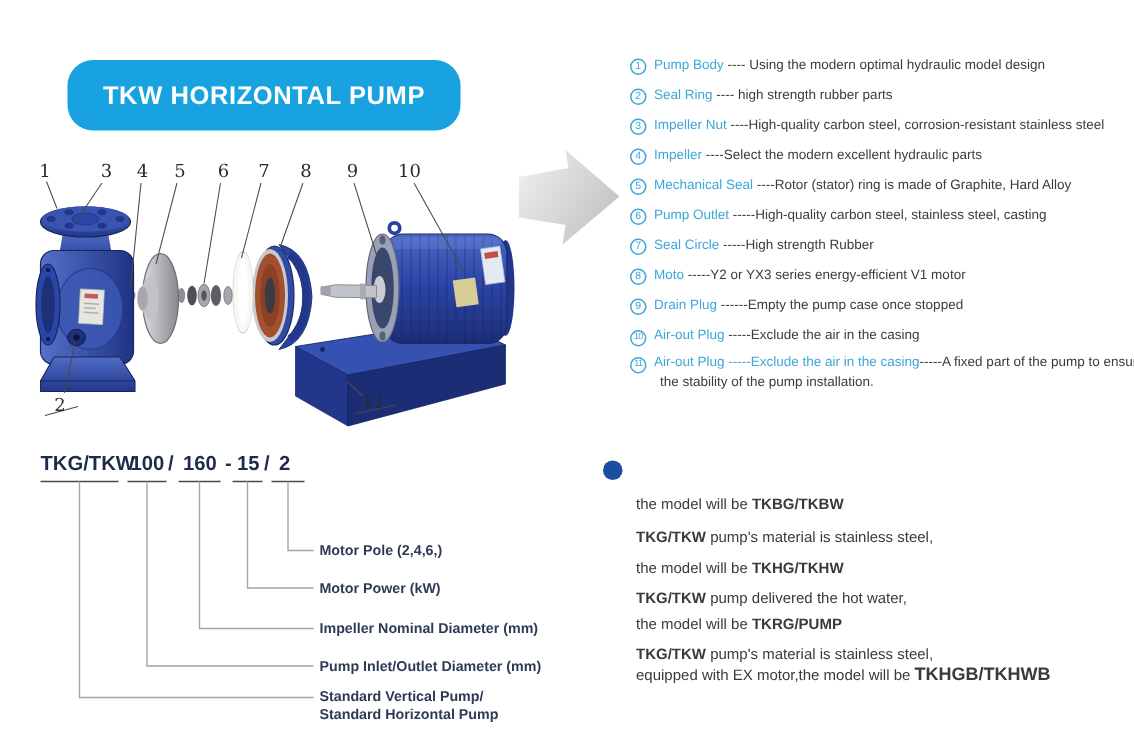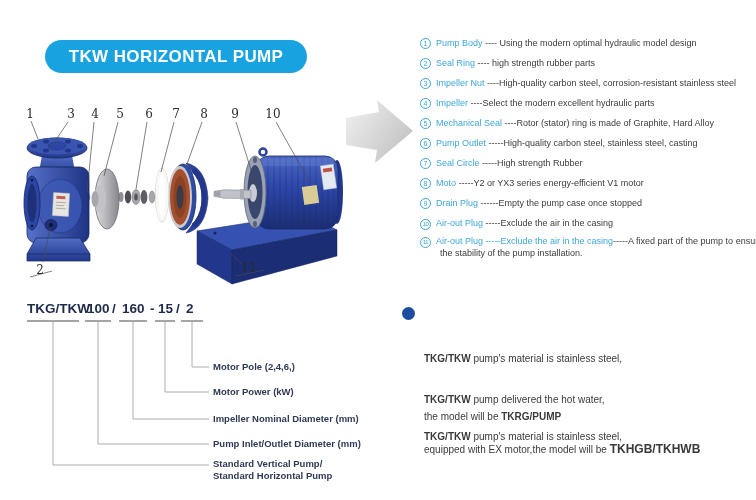--- a/index.html
+++ b/index.html
@@ -1,20 +1,20 @@
 <!DOCTYPE html>
 <html><head>
 <meta charset="utf-8">
 <style>
   html,body{margin:0;padding:0;background:#ffffff;}
   #page{position:relative;width:756px;height:500px;background:#ffffff;overflow:hidden;
         font-family:"Liberation Sans",sans-serif;color:#3c3c3c;}
 
   
-  .banner{position:absolute;left:45px;top:40px;width:262px;height:33px;border-radius:17px;
+  .banner{position:absolute;left:45px;top:40px;width:262px;height:47px;border-radius:17px;
           background:#18a3e0;display:flex;align-items:center;justify-content:center;}
   .banner span{color:#ffffff;font-size:17px;font-weight:bold;letter-spacing:.4px;}
 
   
   #parts{position:absolute;left:0;top:0;width:756px;height:300px;}
   .part-row{position:absolute;left:420px;width:336px;font-size:9px;line-height:11.5px;
             padding-left:20px;text-indent:-20px;color:#3c3c3c;}
   .pnum{display:inline-block;box-sizing:border-box;width:11px;height:11px;border:1px solid #3ea6d8;
         border-radius:50%;color:#3ea6d8;font-size:7px;line-height:9px;text-align:center;
         margin-right:5px;text-indent:0;vertical-align:0px;}
@@ -238,19 +238,21 @@
       <text class="model-label" x="213" y="370">Motor Pole (2,4,6,)</text>
       <text class="model-label" x="213" y="395">Motor Power  (kW)</text>
       <text class="model-label" x="213" y="422">Impeller Nominal Diameter (mm)</text>
       <text class="model-label" x="213" y="447">Pump Inlet/Outlet Diameter (mm)</text>
       <text class="model-label" x="213" y="467">Standard Vertical Pump/</text>
       <text class="model-label" x="213" y="479">Standard  Horizontal Pump</text>
     </g>
   </svg>
 
   <div class="bullet"></div>
+  <div class="note-line" style="top:331px"><span class="nlead"></span><span>the model will be </span><span class="ncode">TKBG/TKBW</span></div>
   <div class="note-line" style="top:353px"><span class="nlead">TKG/TKW</span><span> pump's material is stainless steel,</span><span class="ncode"></span></div>
+  <div class="note-line" style="top:374px"><span class="nlead"></span><span>the model will be </span><span class="ncode">TKHG/TKHW</span></div>
   <div class="note-line" style="top:394px"><span class="nlead">TKG/TKW</span><span> pump delivered the hot water,</span><span class="ncode"></span></div>
   <div class="note-line" style="top:411px"><span class="nlead"></span><span>the model will be </span><span class="ncode">TKRG/PUMP</span></div>
   <div class="note-line" style="top:431px"><span class="nlead">TKG/TKW</span><span> pump's material is stainless steel,</span><span class="ncode"></span></div>
   <div class="note-line last" style="top:442px"><span class="nlead"></span><span>equipped with EX motor,the model will be </span><span class="ncode">TKHGB/TKHWB</span></div>
 
 </div>
 
 </body></html>

